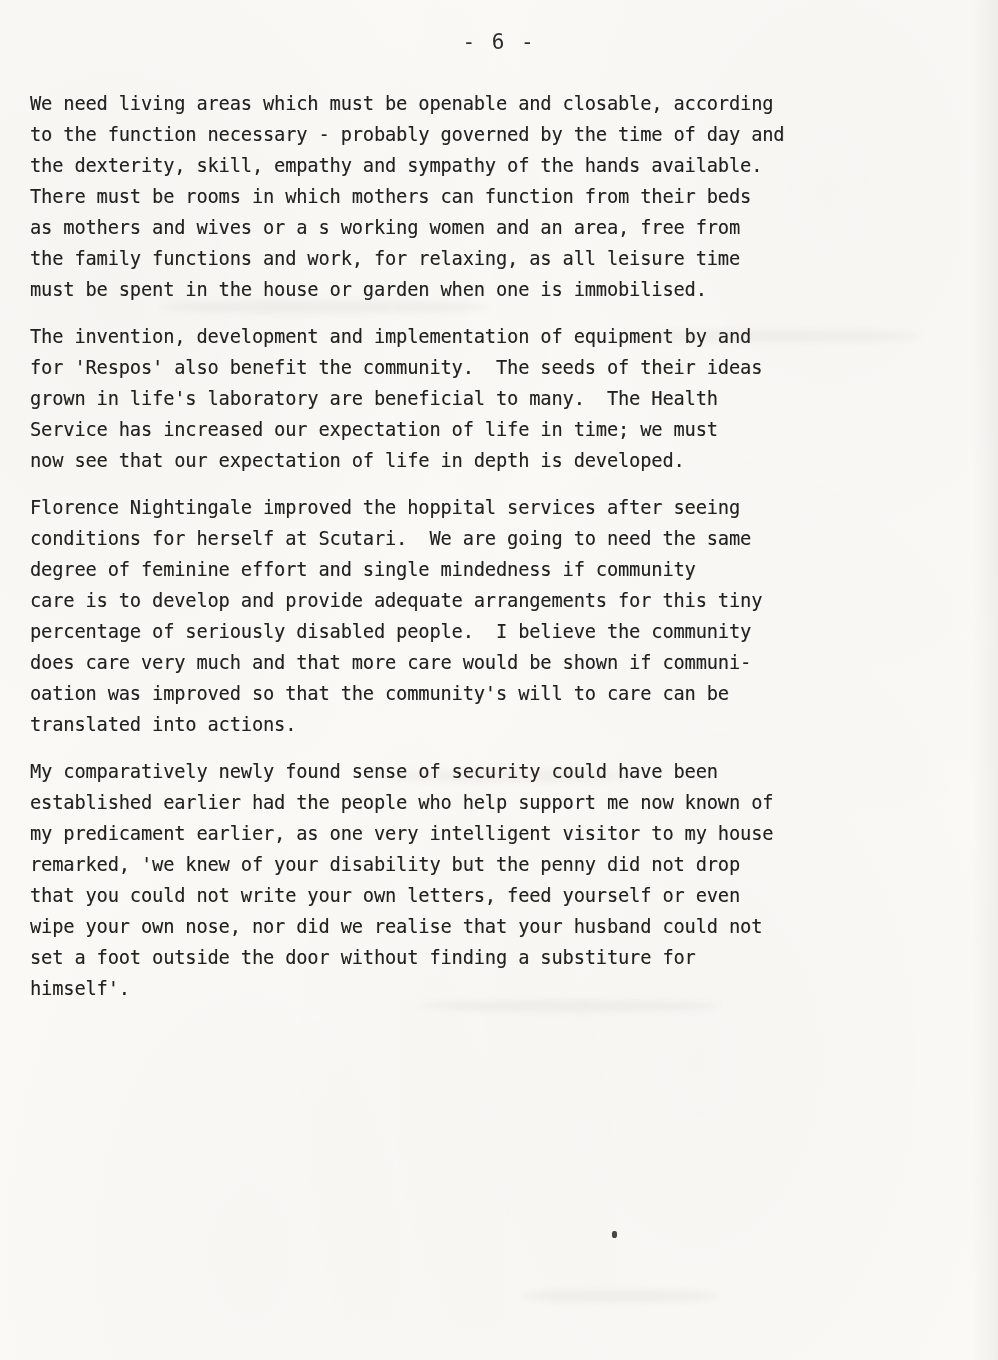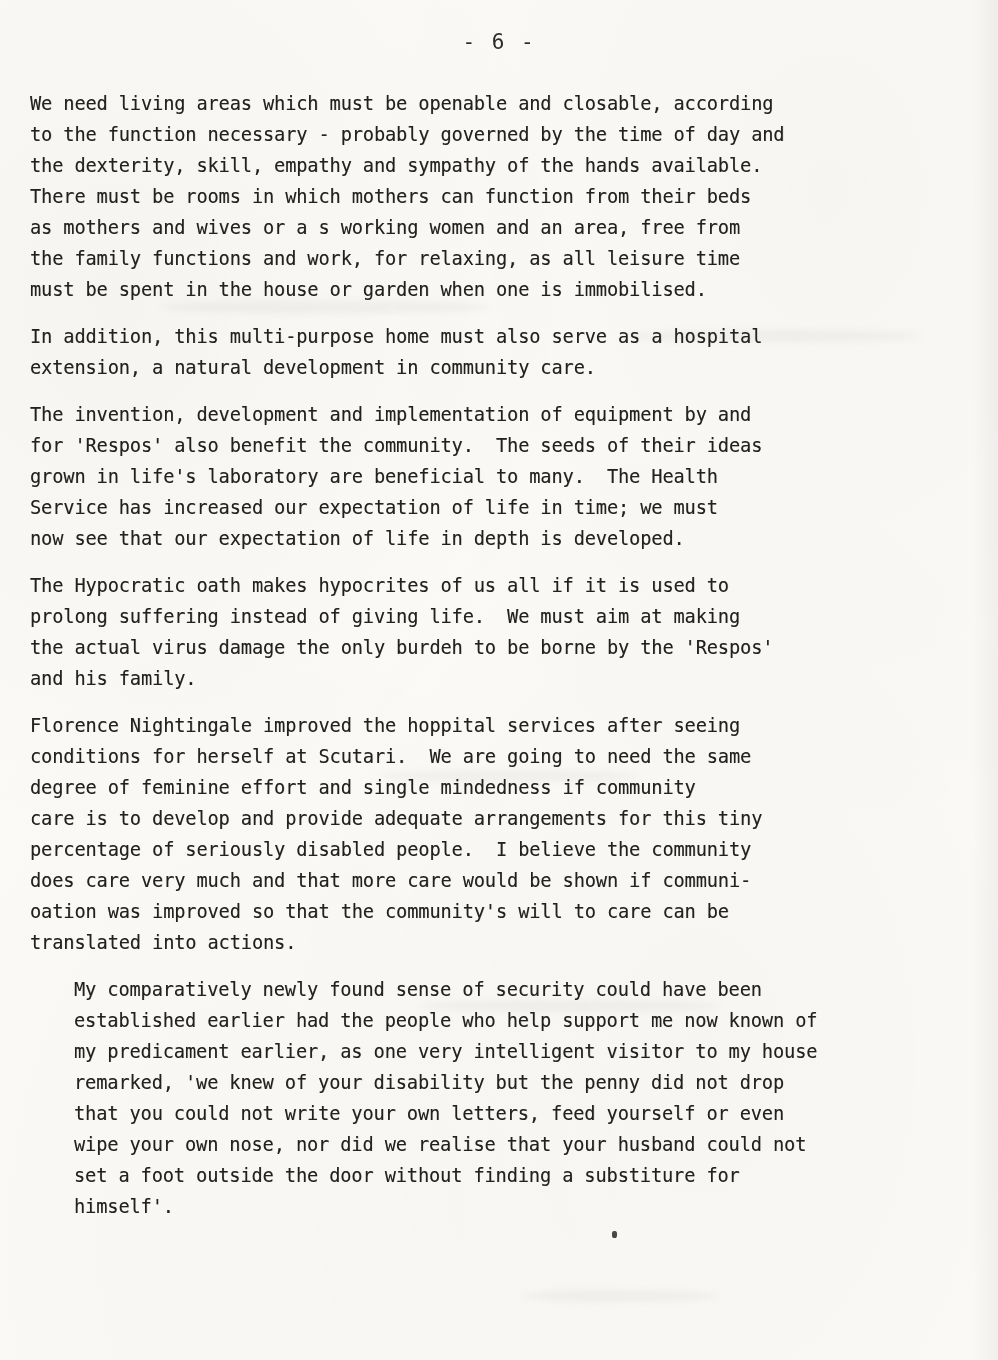--- a/index.html
+++ b/index.html
@@ -41,21 +41,21 @@
   .para {
     font-family: "DejaVu Sans Mono", "Liberation Mono", monospace;
     font-size: 18.6px;
     line-height: 31px;
     color: #23211f;
     margin: 0 0 16px 0;
     white-space: pre-wrap;
     letter-spacing: -0.1px;
     text-shadow: 0.35px 0.25px 0 rgba(40,36,34,0.35);
   }
-  .para:last-child { margin-bottom: 0; margin-left: 44px; }
+  .para:last-child { margin-bottom: 0; }
 
   
   .smudge {
     position: absolute;
     pointer-events: none;
     background: rgba(90,80,70,0.05);
     border-radius: 50%;
     filter: blur(3px);
   }
   .s1 { left: 160px; top: 300px; width: 330px; height: 14px; }
@@ -87,31 +87,25 @@
   <div class="page-number">- 6 -</div>
 
   <div class="body-text">
     <p class="para">We need living areas which must be openable and closable, according
 to the function necessary - probably governed by the time of day and
 the dexterity, skill, empathy and sympathy of the hands available.
 There must be rooms in which mothers can function from their beds
 as mothers and wives or a s working women and an area, free from
 the family functions and work, for relaxing, as all leisure time
 must be spent in the house or garden when one is immobilised.</p>
-    <p class="para">In addition, this multi-purpose home must also serve as a hospital
-extension, a natural development in community care.</p>
     <p class="para">The invention, development and implementation of equipment by and
 for 'Respos' also benefit the community.  The seeds of their ideas
 grown in life's laboratory are beneficial to many.  The Health
 Service has increased our expectation of life in time; we must
 now see that our expectation of life in depth is developed.</p>
-    <p class="para">The Hypocratic oath makes hypocrites of us all if it is used to
-prolong suffering instead of giving life.  We must aim at making
-the actual virus damage the only burdeh to be borne by the 'Respos'
-and his family.</p>
     <p class="para">Florence Nightingale improved the hoppital services after seeing
 conditions for herself at Scutari.  We are going to need the same
 degree of feminine effort and single mindedness if community
 care is to develop and provide adequate arrangements for this tiny
 percentage of seriously disabled people.  I believe the community
 does care very much and that more care would be shown if communi-
 oation was improved so that the community's will to care can be
 translated into actions.</p>
     <p class="para">My comparatively newly found sense of security could have been
 established earlier had the people who help support me now known of

